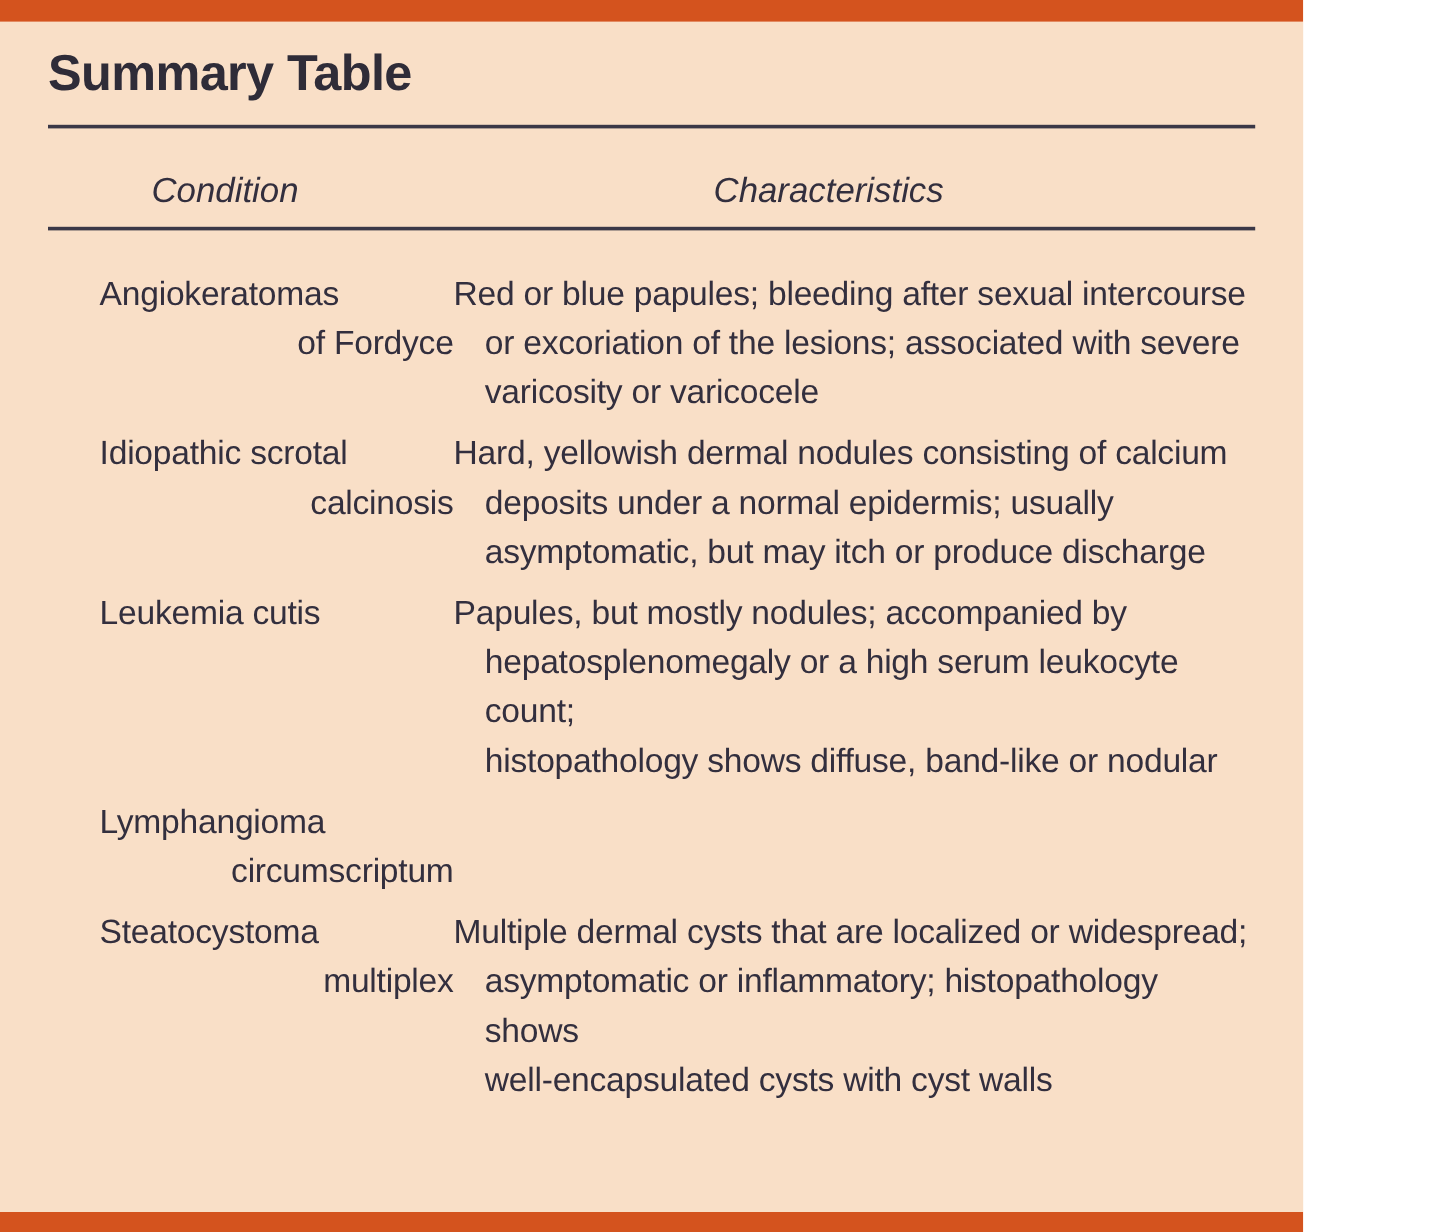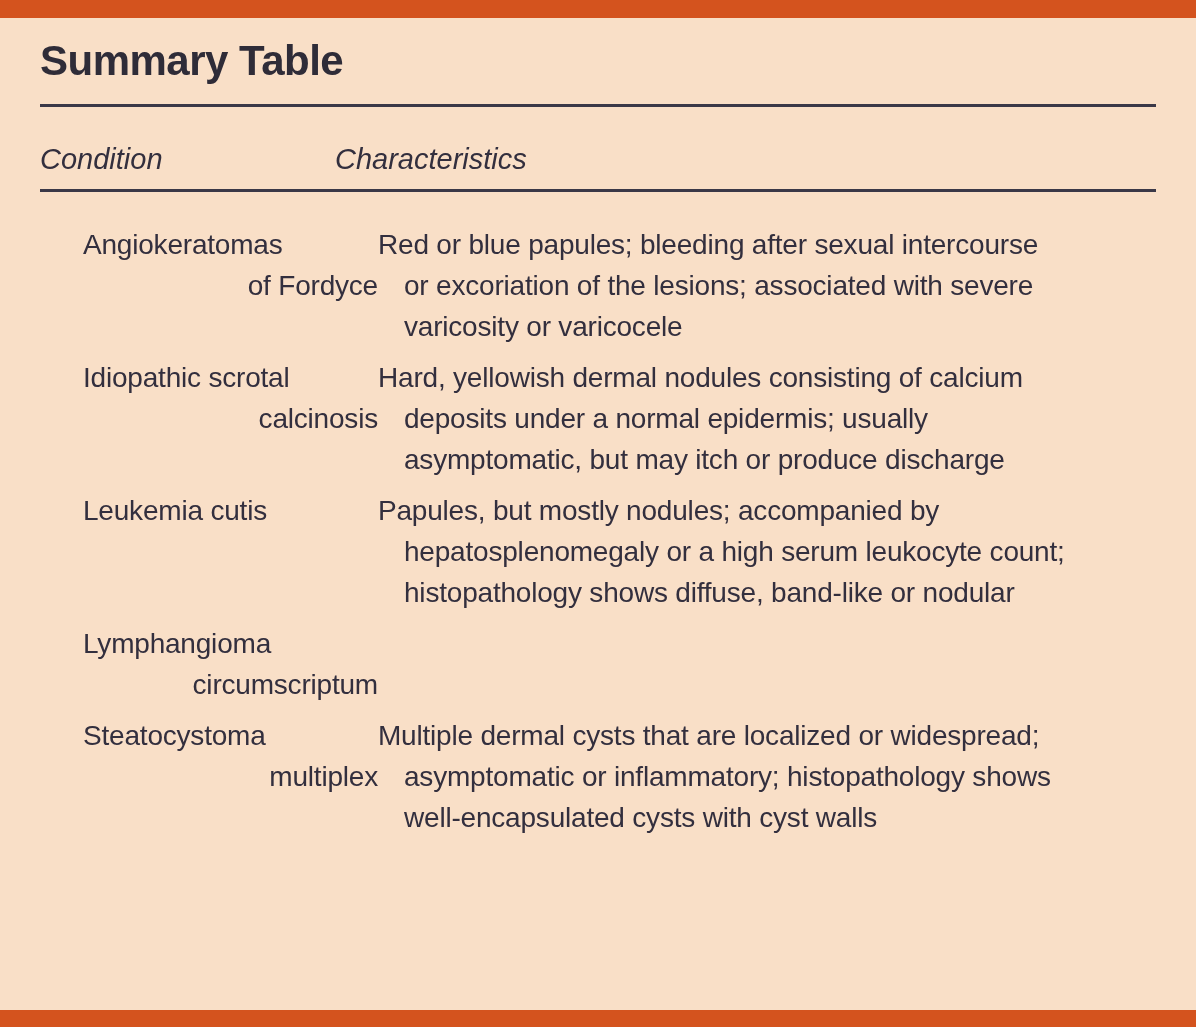--- a/index.html
+++ b/index.html
@@ -1,18 +1,18 @@
 <!DOCTYPE html>
 <html><head>
 <meta charset="utf-8">
 <style>
   html, body { margin: 0; padding: 0; background: #ffffff; }
   .page {
     position: relative;
-    width: 1196px;
+    width: 1086px;
     height: 1027px;
     background: #f9dfc7;
     overflow: hidden;
     font-family: "Liberation Sans", sans-serif;
     color: #332f3e;
     box-sizing: border-box;
   }
   .bar {
     position: absolute;
     left: 0;
@@ -41,20 +41,21 @@
     display: grid;
     grid-template-columns: 295px 1fr;
     column-gap: 0;
   }
   .header { margin-top: 34px; }
   .th {
     font-style: italic;
     font-size: 29px;
     line-height: 36px;
     color: #332f3e;
+    text-align: center;
   }
   .rows { margin-top: 32px; }
   .row { margin-bottom: 10px; margin-left: 43px; }
   .cell {
     font-size: 28px;
     line-height: 41px;
     letter-spacing: -0.2px;
   }
   .tline { display: block; }
   .col-cond .tline:not(:first-child) { padding-left: 21px; text-align: right; }

